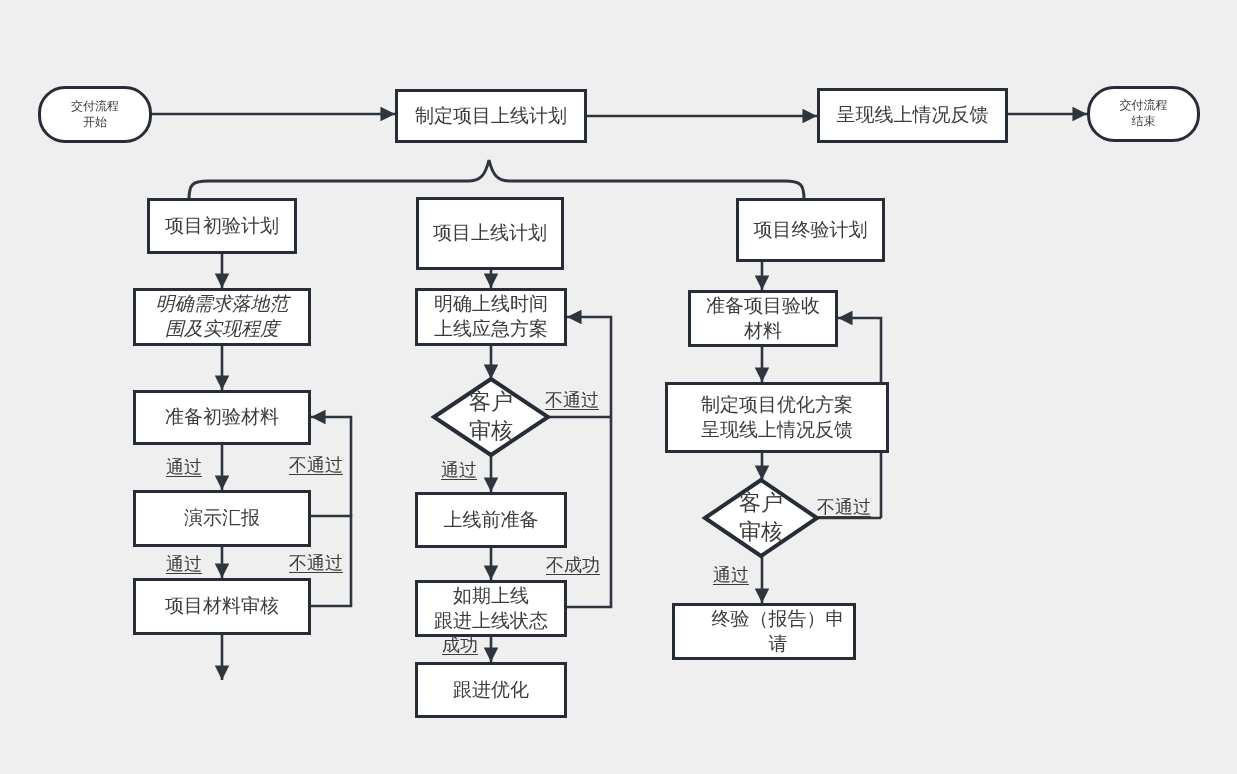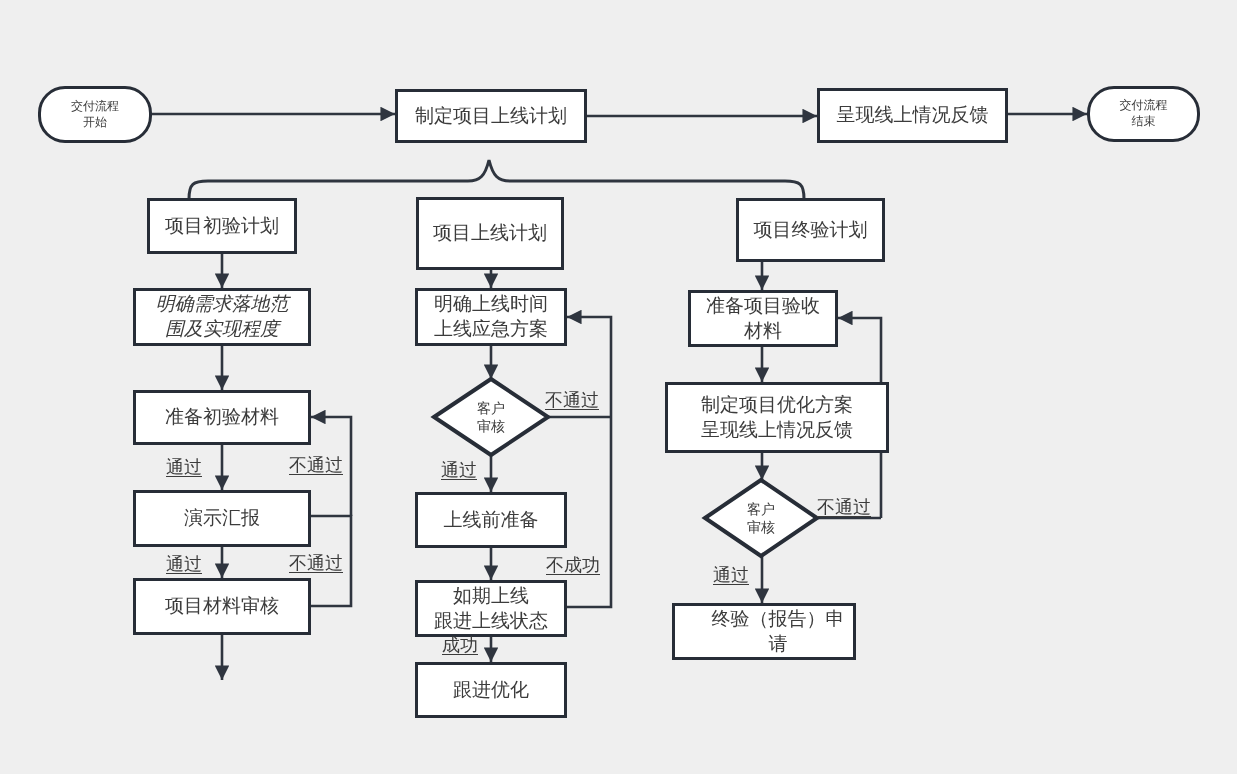--- a/index.html
+++ b/index.html
@@ -40,21 +40,21 @@
   }
   .stadium { border-radius: 27px; font-size: 12px; }
   .dlabel {
     position: absolute;
     display: flex;
     align-items: center;
     justify-content: center;
     text-align: center;
     white-space: pre-line;
     color: var(--text);
-    font-size: 14px;
+    font-size: 22px;
     line-height: 1.3;
     z-index: 2;
   }
   .elabel {
     position: absolute;
     font-size: 18px;
     color: var(--text);
     text-decoration: underline;
     text-underline-offset: 3px;
     white-space: nowrap;

